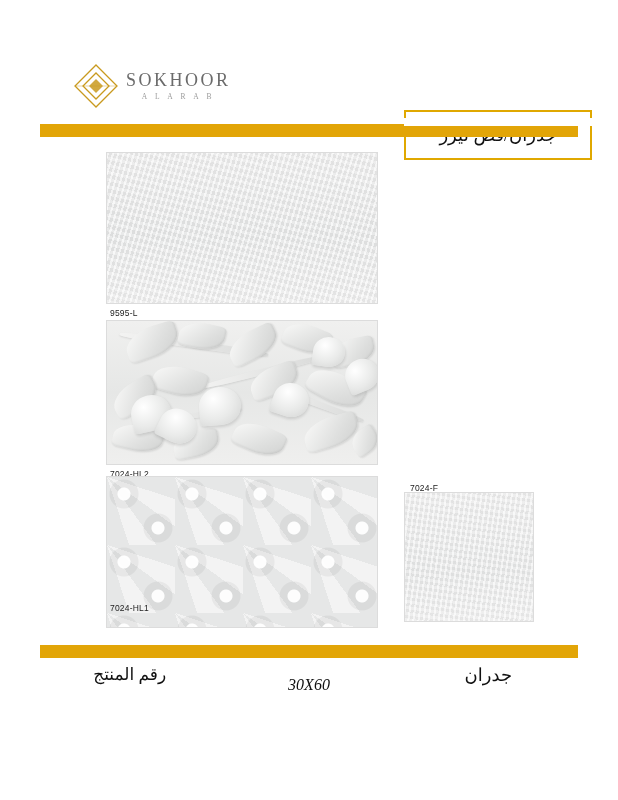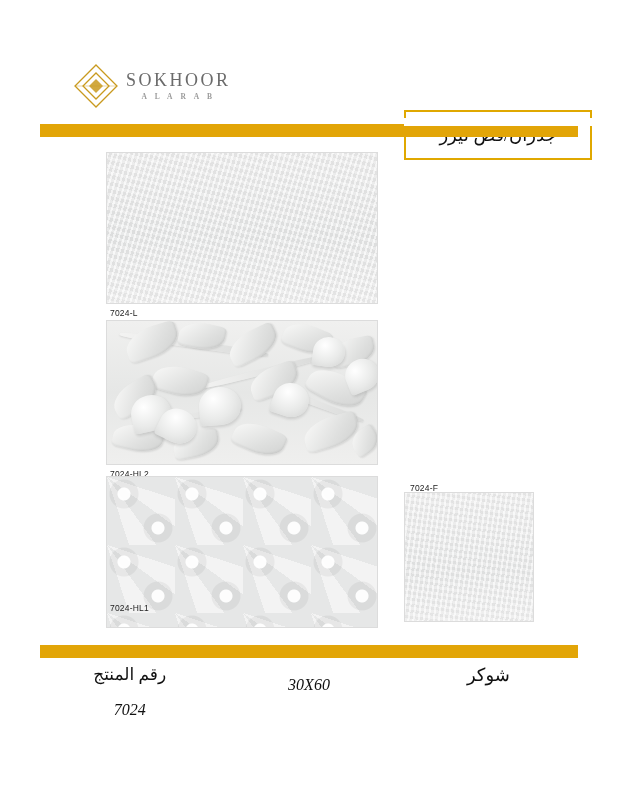--- a/index.html
+++ b/index.html
@@ -50,21 +50,20 @@
     letter-spacing: 2.5px;
     color: #6b6b6b;
   }
   .logo-sub {
     font-family: "Liberation Serif", serif;
     font-size: 7.5px;
     letter-spacing: 3.2px;
     color: #9b9b9b;
     margin-top: 4px;
     text-align: center;
-    font-weight: bold;
   }
 
   .title-box {
     position: absolute;
     left: 404px;
     top: 58px;
     width: 188px;
     height: 50px;
     border: 2px solid #E0A800;
     box-sizing: border-box;
@@ -238,21 +237,21 @@
 
     <div class="title-box">
       <span class="title-text">جدران/قص ليزر</span>
     </div>
   </div>
 
   <div class="bar-top"></div>
   <div class="bar-top-mask"></div>
 
   <div class="sample" id="s1"></div>
-  <div class="sample-label" id="s1lab">7024-L</div>
+  <div class="sample-label" id="s1lab">9595-L</div>
 
   <div class="sample" id="s2">
     <div class="floral">
       <div class="stem" style="left:12px;top:20px;width:150px;height:7px;transform:rotate(8deg);"></div>
       <div class="stem" style="left:90px;top:48px;width:130px;height:6px;transform:rotate(-14deg);"></div>
       <div class="stem" style="left:150px;top:78px;width:110px;height:6px;transform:rotate(20deg);"></div>
       <div class="stem" style="left:40px;top:92px;width:95px;height:5px;transform:rotate(-8deg);"></div>
 
       <div class="leaf" style="left:18px;top:6px;width:54px;height:30px;transform:rotate(-18deg);"></div>
       <div class="leaf" style="left:72px;top:2px;width:46px;height:26px;transform:rotate(12deg);"></div>
@@ -285,24 +284,23 @@
   </div>
   <div class="sample-label" id="s3lab">7024-HL1</div>
 
   <div class="sample" id="s4"></div>
   <div class="sample-label" id="s4lab">7024-F</div>
 
   <div class="bar-bottom"></div>
 
   <div class="footer">
     <div class="f-col wide">
-      <div class="f-head">شوكر</div>
+      <div class="f-head">جدران</div>
     </div>
     <div class="f-col">
       <div class="f-val">30X60</div>
     </div>
     <div class="f-col">
       <div class="f-head">رقم المنتج</div>
-      <div class="f-val">7024</div>
     </div>
   </div>
 
 </div>
 
 </body></html>

